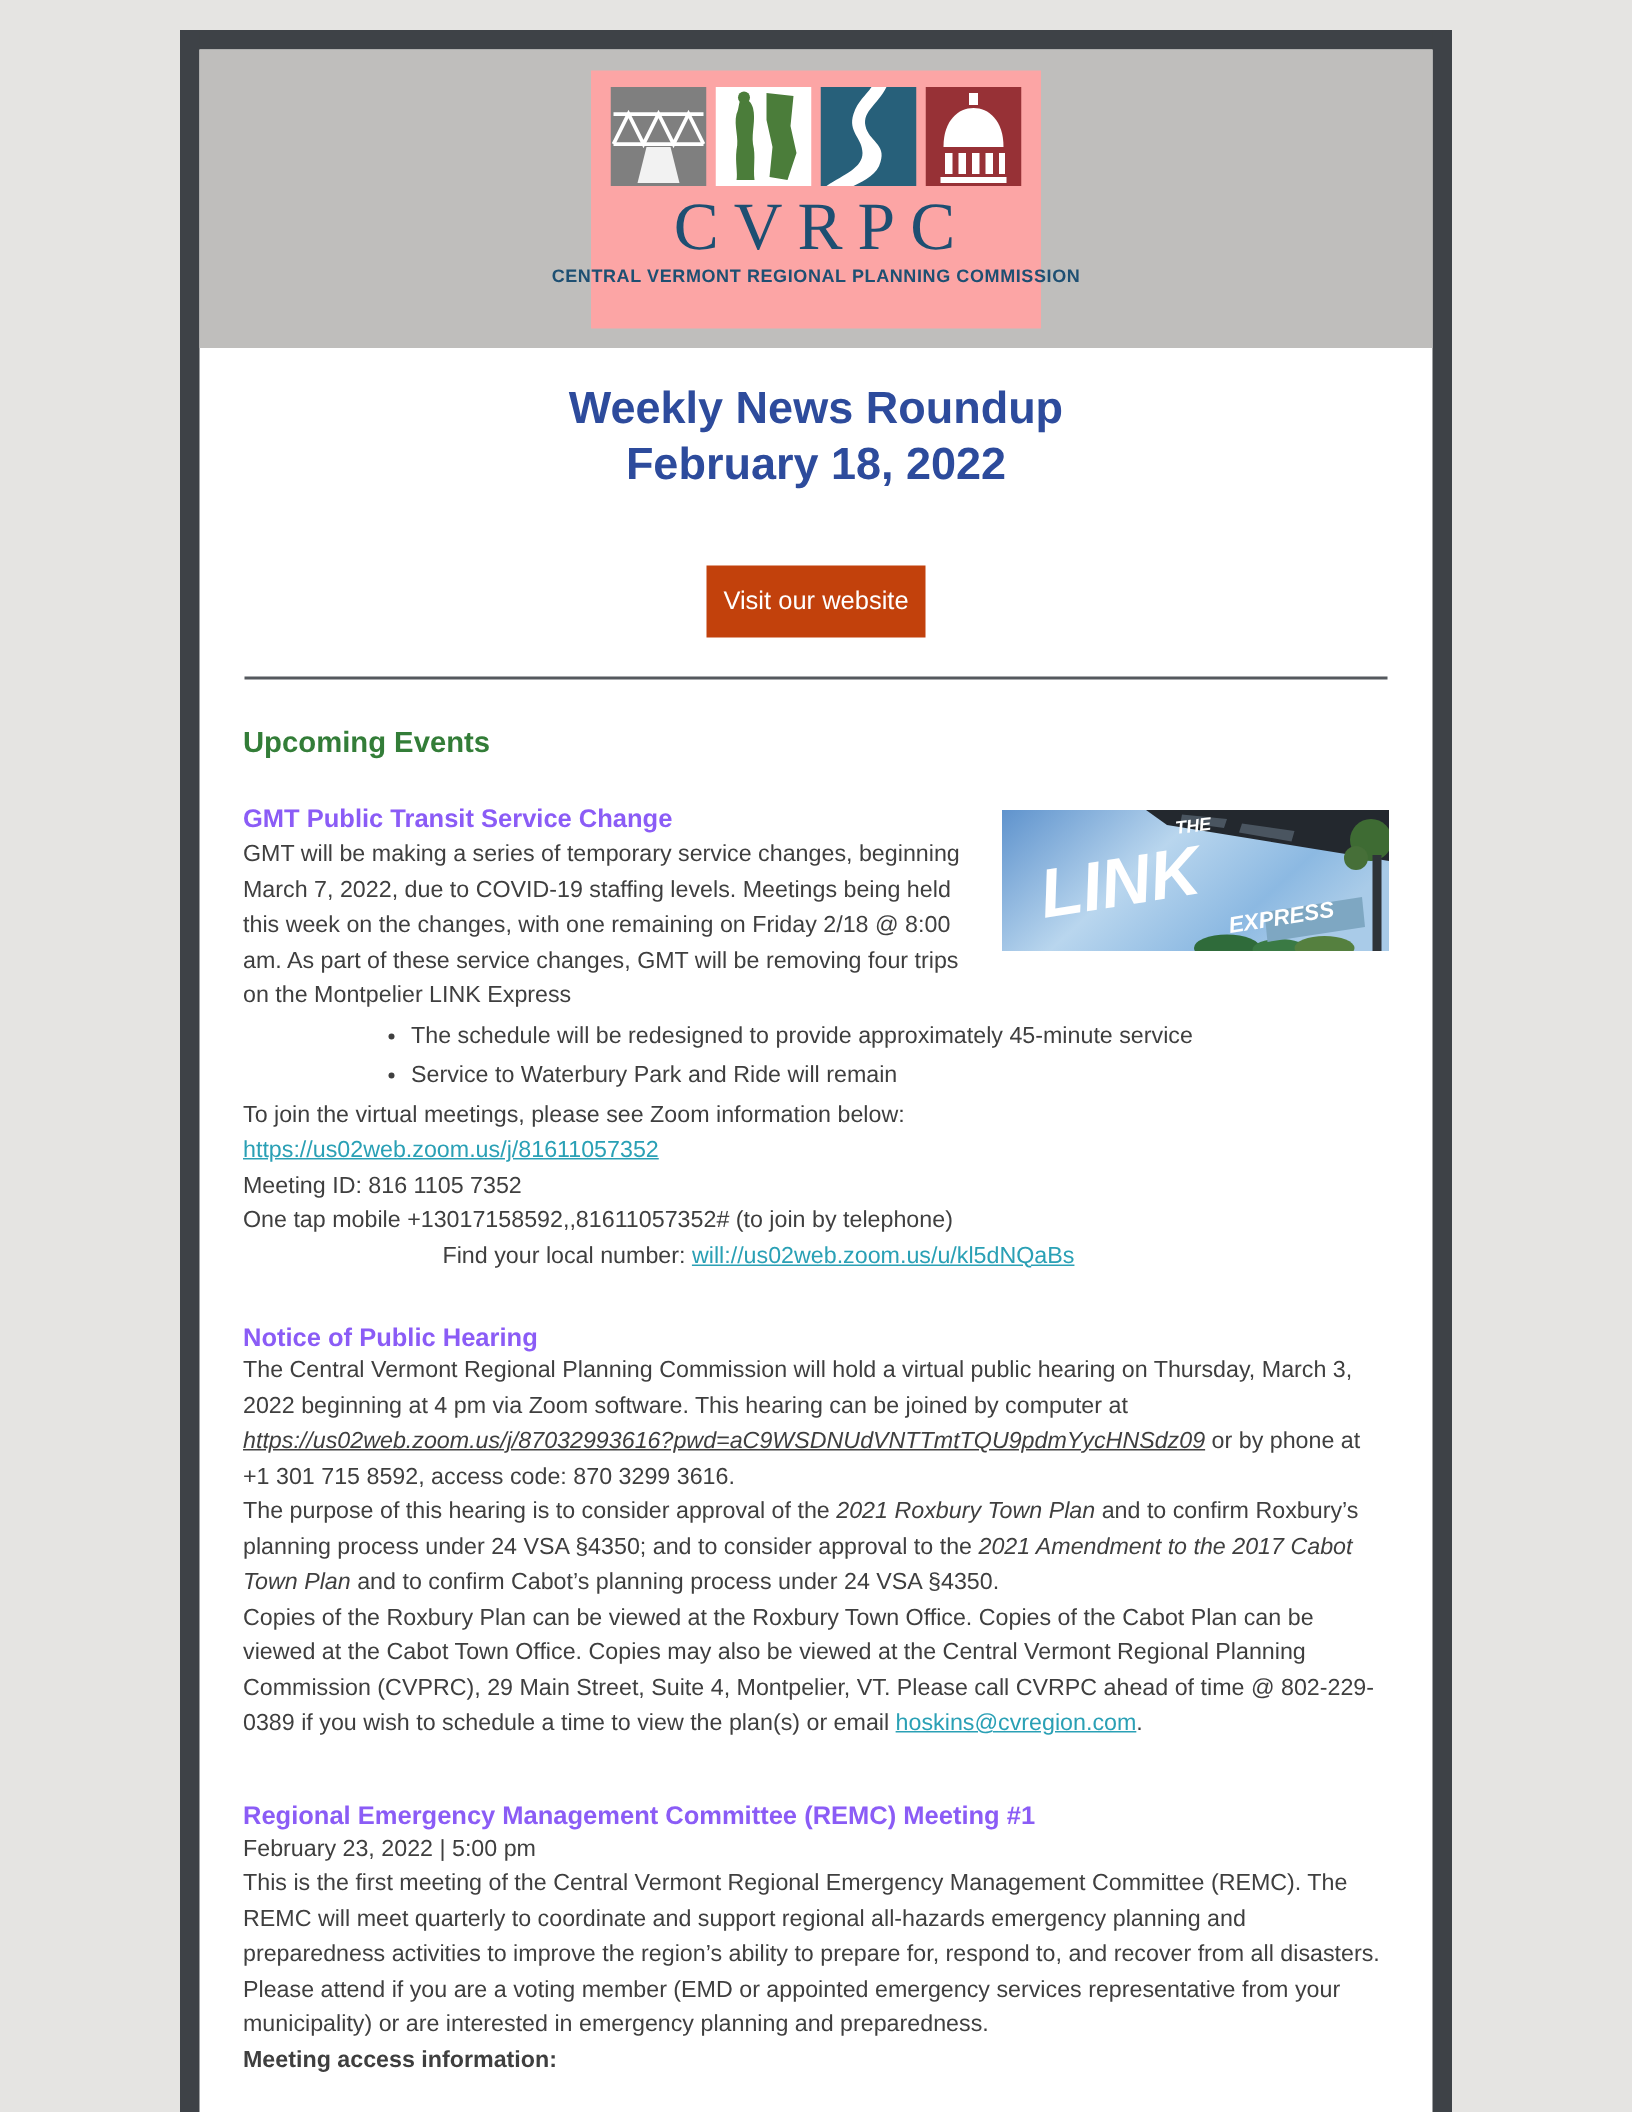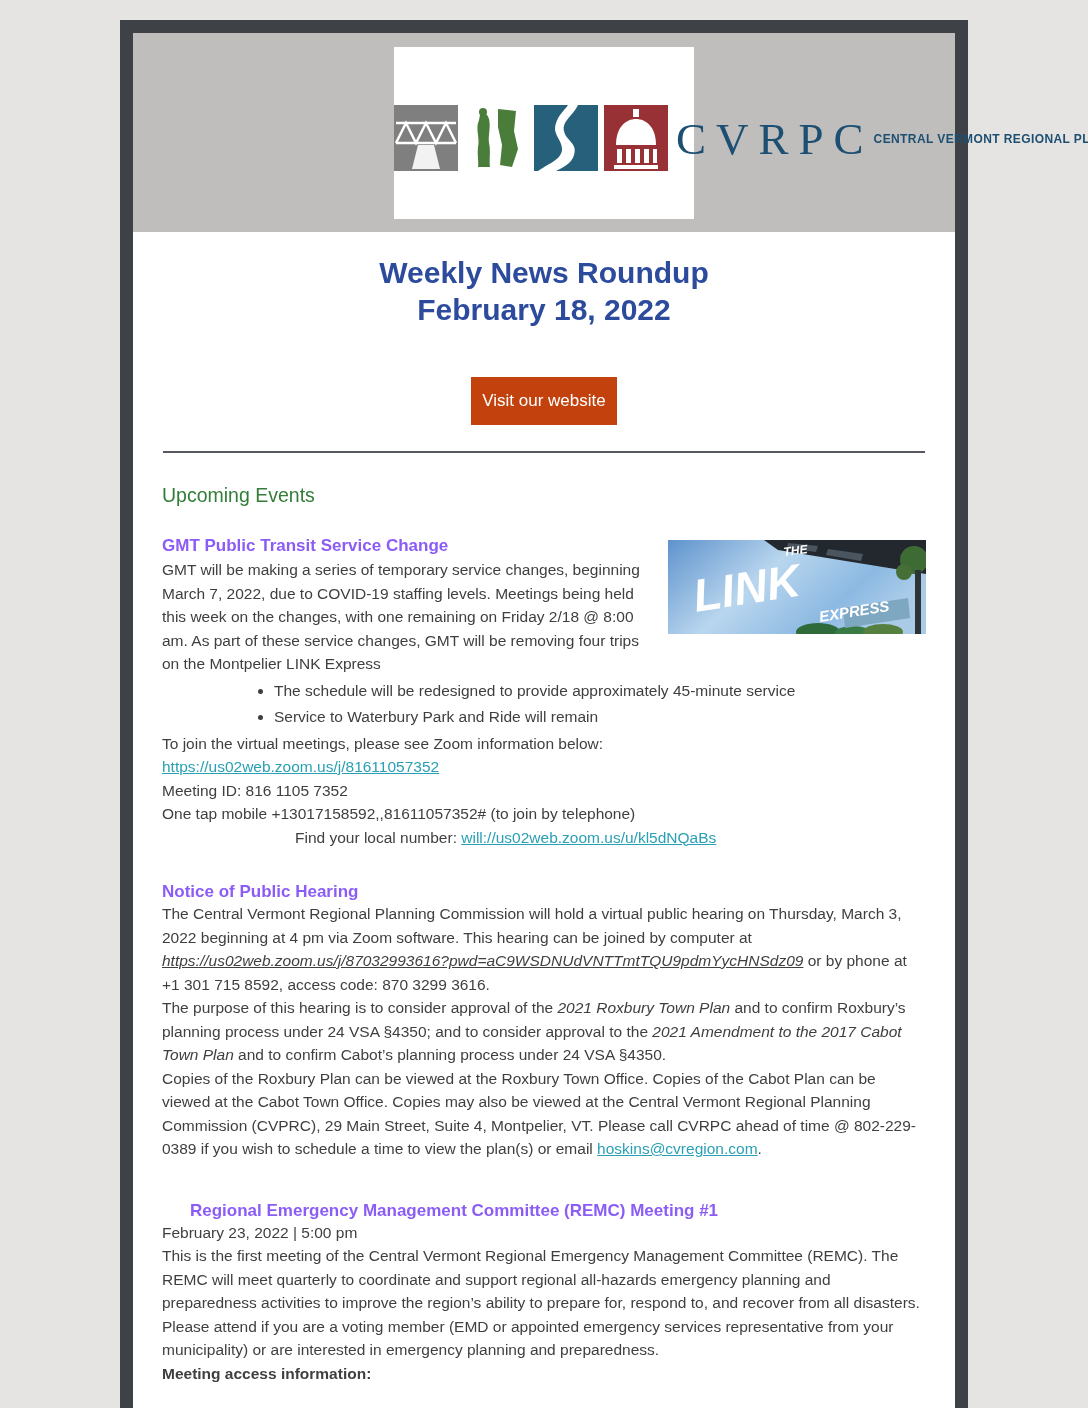--- a/index.html
+++ b/index.html
@@ -17,22 +17,22 @@
     border-bottom: none;
     background: #ffffff;
     min-height: 1388px;
   }
   
   .header-band {
     height: 199px; background: #bfbebc;
     display: flex; align-items: center; justify-content: center;
   }
   .logo-card {
-    width: 300px; height: 172px; background: #ffffff;
-    display: flex; flex-direction: row; align-items: center;
+    width: 300px; height: 172px; background: #fca5a5;
+    display: flex; flex-direction: column; align-items: center;
     padding-top: 11px;
   }
   .logo-tiles { display: flex; gap: 6px; }
   .tile { width: 64px; height: 66px; display: block; }
   .logo-acronym {
     font-family: "Liberation Serif", serif;
     font-size: 45px; line-height: 50px; color: #1d4f72;
     letter-spacing: 10px; margin-top: 2px; margin-left: 8px;
   }
   .logo-orgname {
@@ -46,21 +46,21 @@
     color: #2d4b9c; font-size: 30px; font-weight: bold;
     line-height: 37px; padding-top: 22px;
   }
   .visit-btn {
     display: inline-block; margin-top: 31px;
     background: #c2410c; color: #ffffff;
     font-size: 17px; padding: 14px 11px;
     text-decoration: none; cursor: pointer; border: none;
   }
   .divider { border: none; border-top: 2px solid #55595e; margin: 26px 1px 0; }
-  .upcoming-heading { color: #337d38; font-size: 19.5px; font-weight: normal; margin: 31px 0 0; }
+  .upcoming-heading { color: #337d38; font-size: 19.5px; font-weight: bold; margin: 31px 0 0; }
   .sec-heading { font-size: 17px; font-weight: bold; color: #8b5cf6; margin: 29px 0 2px; }
   p.body, li.body {
     margin: 0; font-size: 15.5px; line-height: 23.5px; color: #3f3f3f;
   }
   ul.bullets { margin: 3px 0 0; padding-left: 112px; }
   ul.bullets li { margin: 3px 0; }
   a.teal-link { color: #2aa0b5; }
   a.dark-link { color: #3f3f3f; text-decoration: underline; font-style: italic; }
   .indent-find { padding-left: 133px; }
   .mt { margin-top: 24px; }
@@ -176,20 +176,20 @@
     </section>
 
     <section>
       <h3 class="sec-heading" style="margin-top:33px; margin-bottom:0;">Notice of Public Hearing</h3>
       <p class="body"><span>The Central Vermont Regional Planning Commission will hold a virtual public hearing on Thursday, March 3, 2022 beginning at 4 pm via Zoom software. This hearing can be joined by computer at </span><a href="#" class="dark-link">https://us02web.zoom.us/j/87032993616?pwd=aC9WSDNUdVNTTmtTQU9pdmYycHNSdz09</a><span> or by phone at +1 301 715 8592, access code: 870 3299 3616.</span></p>
       <p class="body mt"><span>The purpose of this hearing is to consider approval of the </span><em>2021 Roxbury Town Plan</em><span> and to confirm Roxbury’s planning process under 24 VSA §4350; and to consider approval to the </span><em>2021 Amendment to the 2017 Cabot Town Plan</em><span> and to confirm Cabot’s planning process under 24 VSA §4350.</span></p>
       <p class="body mt"><span>Copies of the Roxbury Plan can be viewed at the Roxbury Town Office. Copies of the Cabot Plan can be viewed at the Cabot Town Office. Copies may also be viewed at the Central Vermont Regional Planning Commission (CVPRC), 29 Main Street, Suite 4, Montpelier, VT. Please call CVRPC ahead of time @ 802-229-0389 if you wish to schedule a time to view the plan(s) or email </span><a href="#" class="teal-link">hoskins@cvregion.com</a><span>.</span></p>
     </section>
 
     <section>
-      <h3 class="sec-heading mt-lg" style="margin-bottom:0;margin-left:28px;">Regional Emergency Management Committee (REMC) Meeting #1</h3>
+      <h3 class="sec-heading mt-lg" style="margin-bottom:0;">Regional Emergency Management Committee (REMC) Meeting #1</h3>
       <p class="body">February 23, 2022 | 5:00 pm</p>
       <p class="body">This is the first meeting of the Central Vermont Regional Emergency Management Committee (REMC). The REMC will meet quarterly to coordinate and support regional all-hazards emergency planning and preparedness activities to improve the region’s ability to prepare for, respond to, and recover from all disasters. Please attend if you are a voting member (EMD or appointed emergency services representative from your municipality) or are interested in emergency planning and preparedness.</p>
       <p class="body bold">Meeting access information:</p>
     </section>
 
   </div>
 </div>
 
 </body></html>

